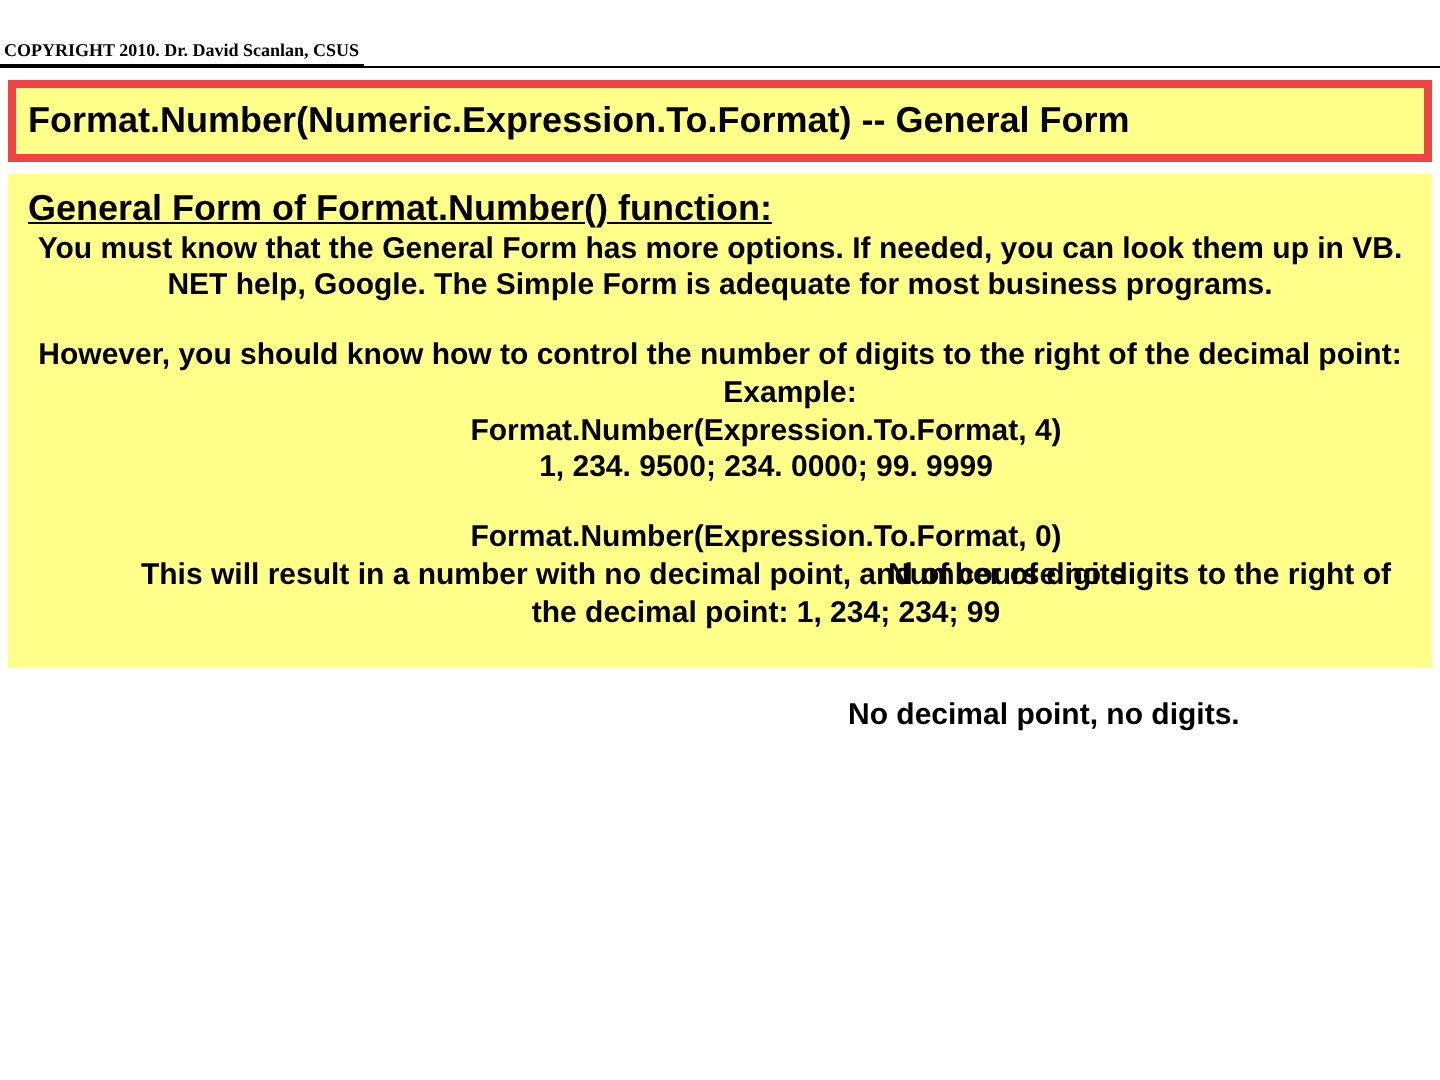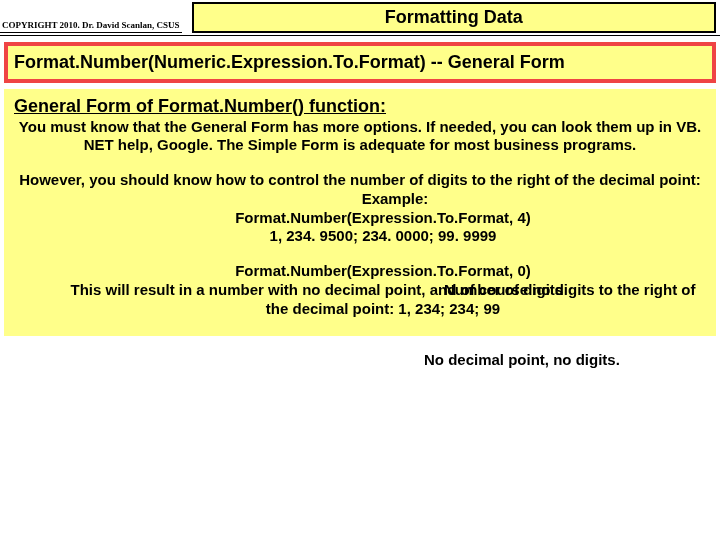--- a/index.html
+++ b/index.html
@@ -1,15 +1,15 @@
 <!DOCTYPE html>
 <html><head>
 <meta charset="utf-8">
 <style>
-  * { box-sizing: border-box; }
+  * { box-sizing: border-box; flex-direction: column; }
   body {
     margin: 0;
     padding: 0;
     width: 720px;
     height: 540px;
     background: #fff;
     font-family: Arial, Helvetica, sans-serif;
     font-size: 14px;
     color: #000;
   }
@@ -72,21 +72,20 @@
     font-size: 15px;
   }
   .annot1 { left: 440px; top: 192px; }
   .annot2 { left: 420px; top: 262px; }
 </style>
 </head>
 <body>
 
 <div class="top-row">
   <div class="copyright">COPYRIGHT 2010. Dr. David Scanlan, CSUS</div>
-  <div class="title-box">Formatting Data</div>
 </div>
 
 <div class="subtitle-box">Format.Number(Numeric.Expression.To.Format)  -- General Form</div>
 
 <div class="content-box">
   <div class="content-heading">General Form of Format.Number() function:</div>
   <p class="para">You must know that the General Form has more options.  If needed, you can look them up in VB. NET help, Google.  The Simple Form is adequate for most business programs.</p>
   <div class="gap"></div>
   <p class="para">However, you should know how to control the number of digits to the right of the decimal point:</p>
   <p class="para indent2">Example:</p>

